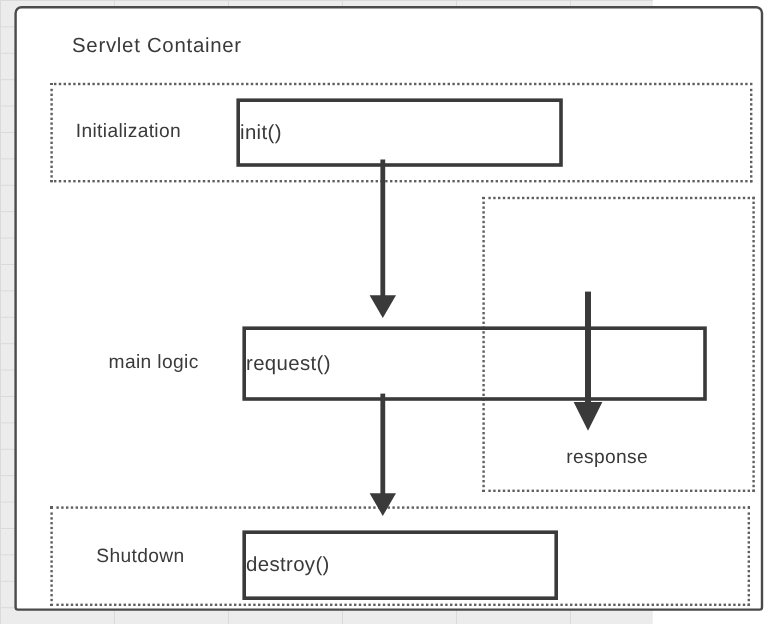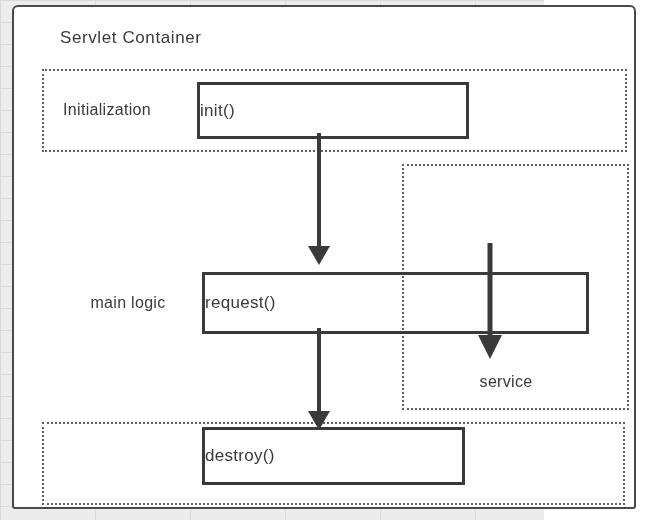--- a/index.html
+++ b/index.html
@@ -55,21 +55,21 @@
     border: 3px solid #3a3a3a;
     background: transparent;
     display: flex;
     align-items: center;
     font-size: 17px;
     letter-spacing: 0.3px;
     z-index: 2;
   }
   .box-init    { left: 183px; top: 75px;  width: 272px; height: 57px; }
   .box-service { left: 188px; top: 265px; width: 387px; height: 62px; padding-right: 110px; }
-  .box-destroy { left: 188px; top: 420px; width: 263px; height: 58px; }
+  .box-destroy { left: 188px; top: 435px; width: 263px; height: 58px; }
   .lbl-initialization { left: 38px;  top: 94px;  width: 110px; }
   .lbl-main-logic     { left: 59px;  top: 287px; width: 110px; }
   .lbl-shutdown       { left: 48px;  top: 448px; width: 110px; }
   .lbl-req-lifecycle  { left: 404px; top: 176px; width: 166px; }
   .lbl-request        { left: 450px; top: 217px; width: 110px; }
   .lbl-response       { left: 437px; top: 366px; width: 110px; }
   .arrows {
     position: absolute;
     left: 0; top: 0;
     width: 652px; height: 520px;
@@ -84,21 +84,22 @@
   <div class="panel">
 
     <div class="title">Servlet Container</div>
 
     <div class="dotted-box sect-init"></div>
     <div class="dotted-box sect-request"></div>
     <div class="dotted-box sect-shutdown"></div>
 
     <div class="label lbl-main-logic">main logic</div>
     <div class="label lbl-initialization">Initialization</div>
-    <div class="label lbl-response">service</div>
+    <div class="label lbl-shutdown">Shutdown</div>
+    <div class="label lbl-response">response</div>
 
     <div class="method-box box-init">
       <span>init()</span>
     </div>
     <div class="method-box box-service">
       <span>request()</span>
     </div>
     <div class="method-box box-destroy">
       <span>destroy()</span>
     </div>

